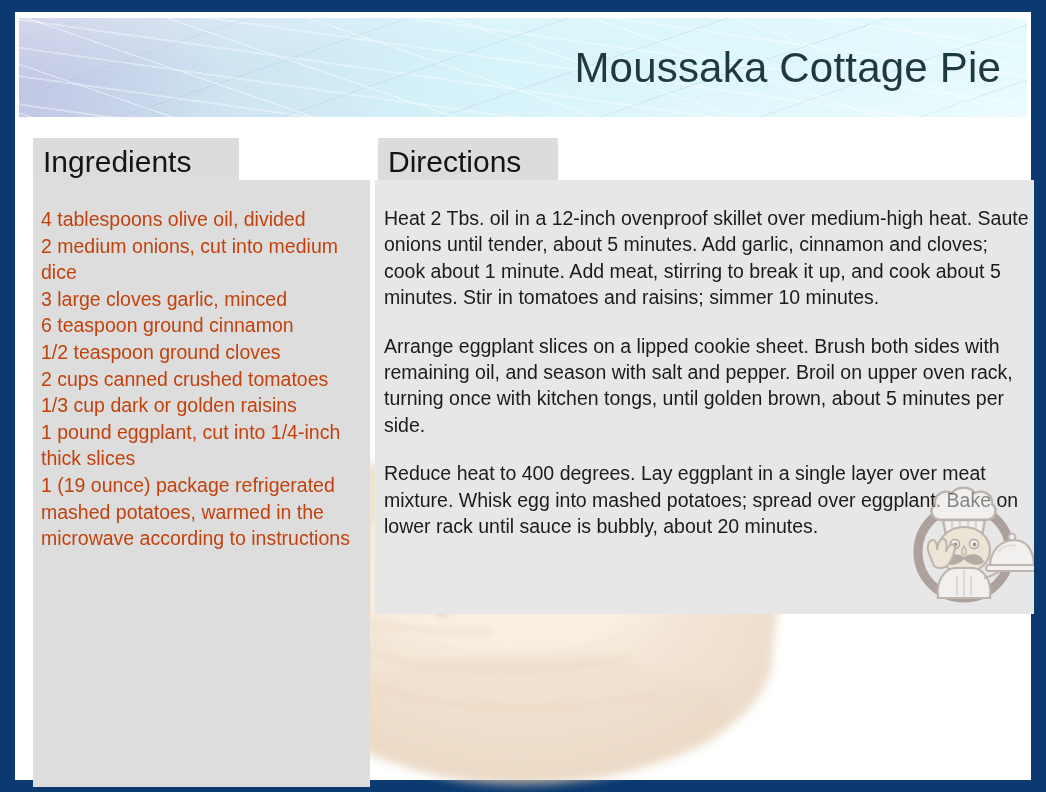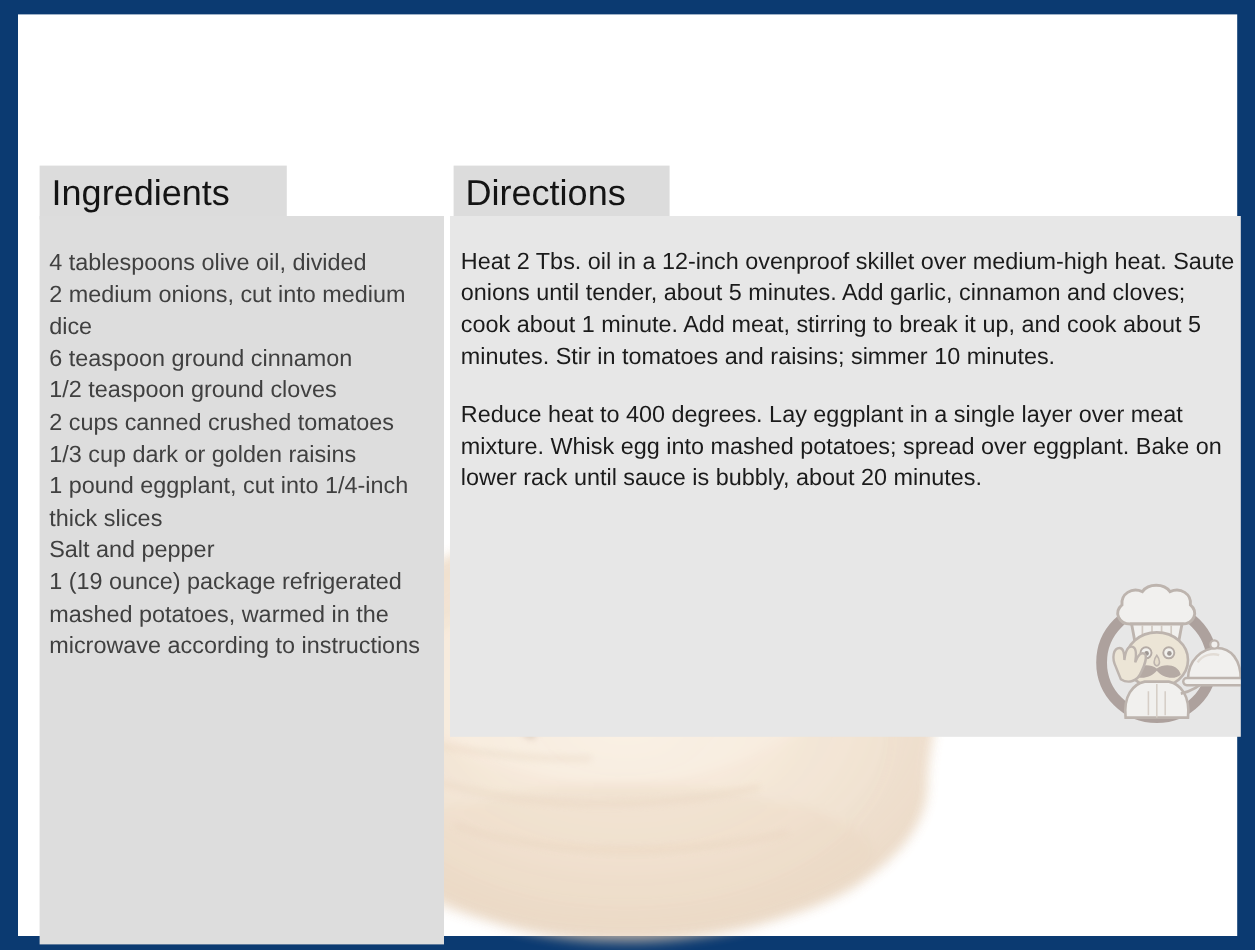--- a/index.html
+++ b/index.html
@@ -118,21 +118,21 @@
     height: 607px;
     background: #dddddd;
   }
   #ing-list {
     position: absolute;
     left: 8px;
     top: 26px;
     width: 325px;
     font-size: 19.5px;
     line-height: 26.6px;
-    color: #404040;
+    color: #c2410c;
   }
   #ing-list .ing-item {
     display: block;
   }
 
   
   #dir-head {
     left: 363px;
     top: 126px;
     width: 154px;
@@ -169,20 +169,25 @@
     opacity: 0.46;
     pointer-events: none;
   }
 </style>
 </head>
 <body>
 
 <div id="page">
   <div id="card">
 
+    <div id="banner">
+      <div class="lattice"></div>
+      <div class="sheen"></div>
+      <div id="recipe-title">Moussaka Cottage Pie</div>
+    </div>
 
     <svg id="pie-watermark" viewBox="0 0 570 382">
       <defs>
         <radialGradient id="crustGrad" cx="50%" cy="42%" r="62%">
           <stop offset="0%" stop-color="#f6e7d6" stop-opacity="0.95"></stop>
           <stop offset="55%" stop-color="#efdcc8" stop-opacity="0.92"></stop>
           <stop offset="88%" stop-color="#e6cfb6" stop-opacity="0.88"></stop>
           <stop offset="100%" stop-color="#ddc3a8" stop-opacity="0.70"></stop>
         </radialGradient>
         <radialGradient id="innerGrad" cx="50%" cy="45%" r="58%">
@@ -234,35 +239,36 @@
         <path d="M108 196 C 150 206, 210 214, 260 212"></path>
       </g>
     </svg>
 
     <div class="panel-head" id="ing-head">Ingredients</div>
 
     <div class="panel-body" id="ing-body">
       <div id="ing-list">
         <span class="ing-item">4 tablespoons olive oil, divided</span>
         <span class="ing-item">2 medium onions, cut into medium dice</span>
+        <span class="ing-item">3 large cloves garlic, minced</span>
         <span class="ing-item">6 teaspoon ground cinnamon</span>
         <span class="ing-item">1/2 teaspoon ground cloves</span>
         <span class="ing-item">2 cups canned crushed tomatoes</span>
         <span class="ing-item">1/3 cup dark or golden raisins</span>
         <span class="ing-item">1 pound eggplant, cut into 1/4-inch thick slices</span>
-        <span class="ing-item">Salt and pepper</span>
         <span class="ing-item">1 (19 ounce) package refrigerated mashed potatoes, warmed in the microwave according to instructions</span>
       </div>
     </div>
 
     <div class="panel-head" id="dir-head">Directions</div>
 
     <div class="panel-body" id="dir-body">
       <div id="dir-text">
         <p>Heat 2 Tbs. oil in a 12-inch ovenproof skillet over medium-high heat. Saute onions until tender, about 5 minutes. Add garlic, cinnamon and cloves; cook about 1 minute. Add meat, stirring to break it up, and cook about 5 minutes. Stir in tomatoes and raisins; simmer 10 minutes.</p>
+        <p>Arrange eggplant slices on a lipped cookie sheet. Brush both sides with remaining oil, and season with salt and pepper. Broil on upper oven rack, turning once with kitchen tongs, until golden brown, about 5 minutes per side.</p>
         <p>Reduce heat to 400 degrees. Lay eggplant in a single layer over meat mixture. Whisk egg into mashed potatoes; spread over eggplant. Bake on lower rack until sauce is bubbly, about 20 minutes.</p>
       </div>
 
       <svg id="chef-logo" viewBox="0 0 132 126">
 
         <circle cx="62" cy="72" r="46" fill="none" stroke="#6b5148" stroke-width="9"></circle>
 
         <g fill="#fdfcf8" stroke="#8e7a6c" stroke-width="2.4">
           <path d="M40 40 C 30 40, 26 30, 33 24 C 32 15, 41 9, 50 13
                    C 55 6, 68 6, 73 13 C 82 9, 91 15, 90 24

